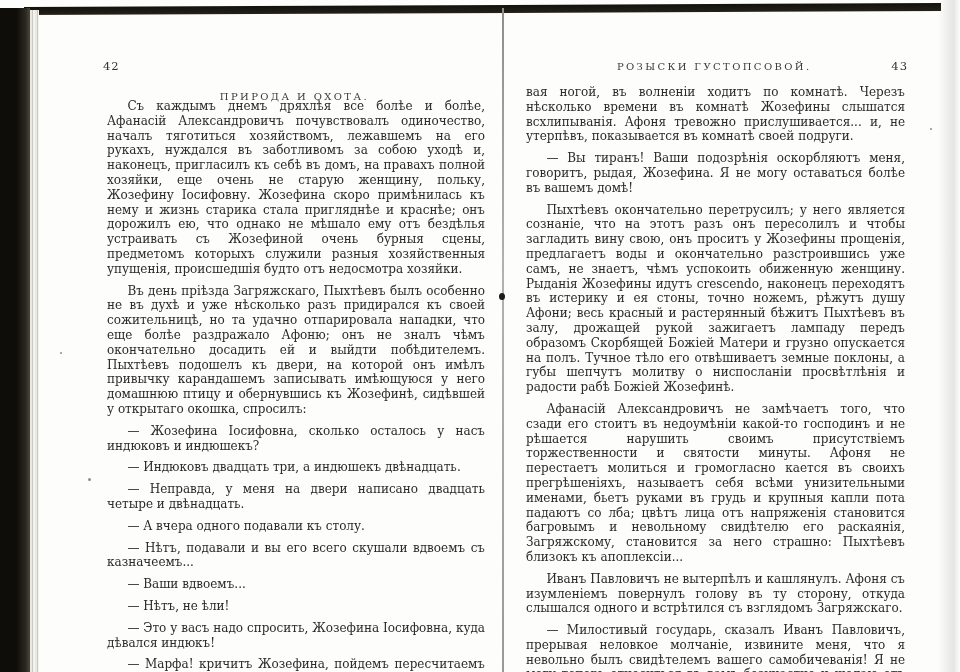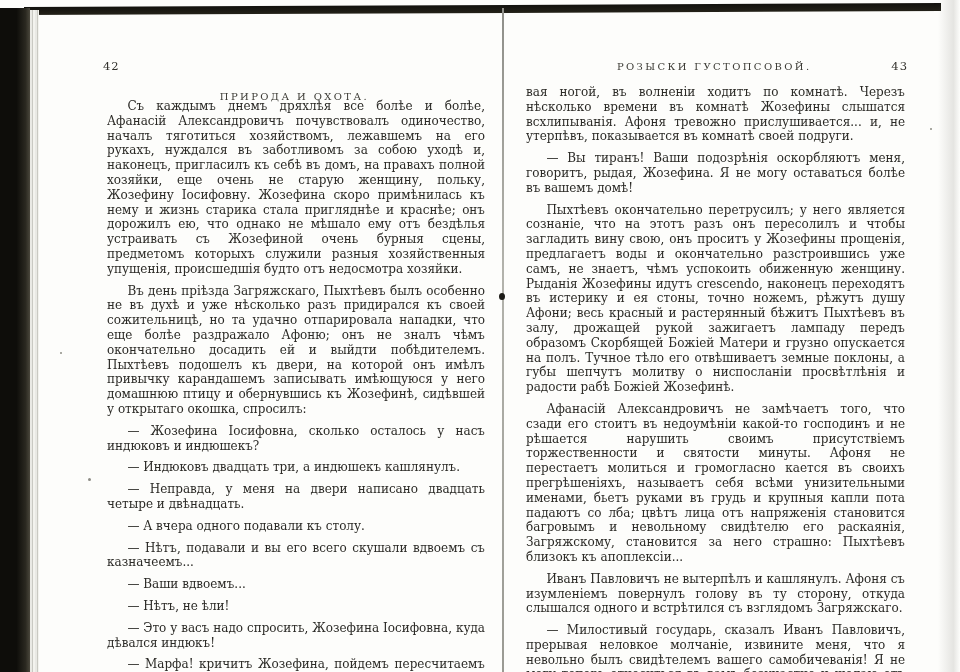--- a/index.html
+++ b/index.html
@@ -57,21 +57,21 @@
   <div class="speck" style="left:930px;top:128px;width:2px;height:2px;"></div>
   <div class="speck" style="left:60px;top:352px;width:2px;height:2px;"></div>
 
   <div class="page page-left">
     <div class="page-num" style="left:64px;top:33px;">42</div>
     <div class="running-head" style="left:50%;top:35px;transform:translateX(-34%);margin-top:30px;">ПРИРОДА И ОХОТА.</div>
     <div class="text-block tb-left">
         <p class="para ind">Съ каждымъ днемъ дряхлѣя все болѣе и болѣе, Афанасій Александровичъ почувствовалъ одиночество, началъ тяготиться хозяйствомъ, лежавшемъ на его рукахъ, нуждался въ заботливомъ за собою уходѣ и, наконецъ, пригласилъ къ себѣ въ домъ, на правахъ полной хозяйки, еще очень не старую женщину, польку, Жозефину Іосифовну. Жозефина скоро примѣнилась къ нему и жизнь старика стала пригляднѣе и краснѣе; онъ дорожилъ ею, что однако не мѣшало ему отъ бездѣлья устраивать съ Жозефиной очень бурныя сцены, предметомъ которыхъ служили разныя хозяйственныя упущенія, происшедшія будто отъ недосмотра хозяйки.</p>
         <p class="para ind">Въ день пріѣзда Загряжскаго, Пыхтѣевъ былъ особенно не въ духѣ и уже нѣсколько разъ придирался къ своей сожительницѣ, но та удачно отпарировала нападки, что еще болѣе раздражало Афоню; онъ не зналъ чѣмъ окончательно досадить ей и выйдти побѣдителемъ. Пыхтѣевъ подошелъ къ двери, на которой онъ имѣлъ привычку карандашемъ записывать имѣющуюся у него домашнюю птицу и обернувшись къ Жозефинѣ, сидѣвшей у открытаго окошка, спросилъ:</p>
         <p class="para ind">— Жозефина Іосифовна, сколько осталось у насъ индюковъ и индюшекъ?</p>
-        <p class="para ind">— Индюковъ двадцать три, а индюшекъ кашлянулъ.</p>
+        <p class="para ind">— Индюковъ двадцать три, а индюшекъ двѣнадцать.</p>
         <p class="para ind">— Неправда, у меня на двери написано двадцать четыре и двѣнадцать.</p>
         <p class="para ind">— А вчера одного подавали къ столу.</p>
         <p class="para ind">— Нѣтъ, подавали и вы его всего скушали вдвоемъ съ казначеемъ...</p>
         <p class="para ind">— Ваши вдвоемъ...</p>
         <p class="para ind">— Нѣтъ, не ѣли!</p>
         <p class="para ind">— Это у васъ надо спросить, Жозефина Іосифовна, куда дѣвался индюкъ!</p>
         <p class="para ind">— Марфа! кричитъ Жозефина, пойдемъ пересчитаемъ индюковъ!</p>
         <p class="para ind">Жозефина уходитъ, а Пыхтѣевъ, нѣсколько приволаки-</p>
       </div>
   </div>

